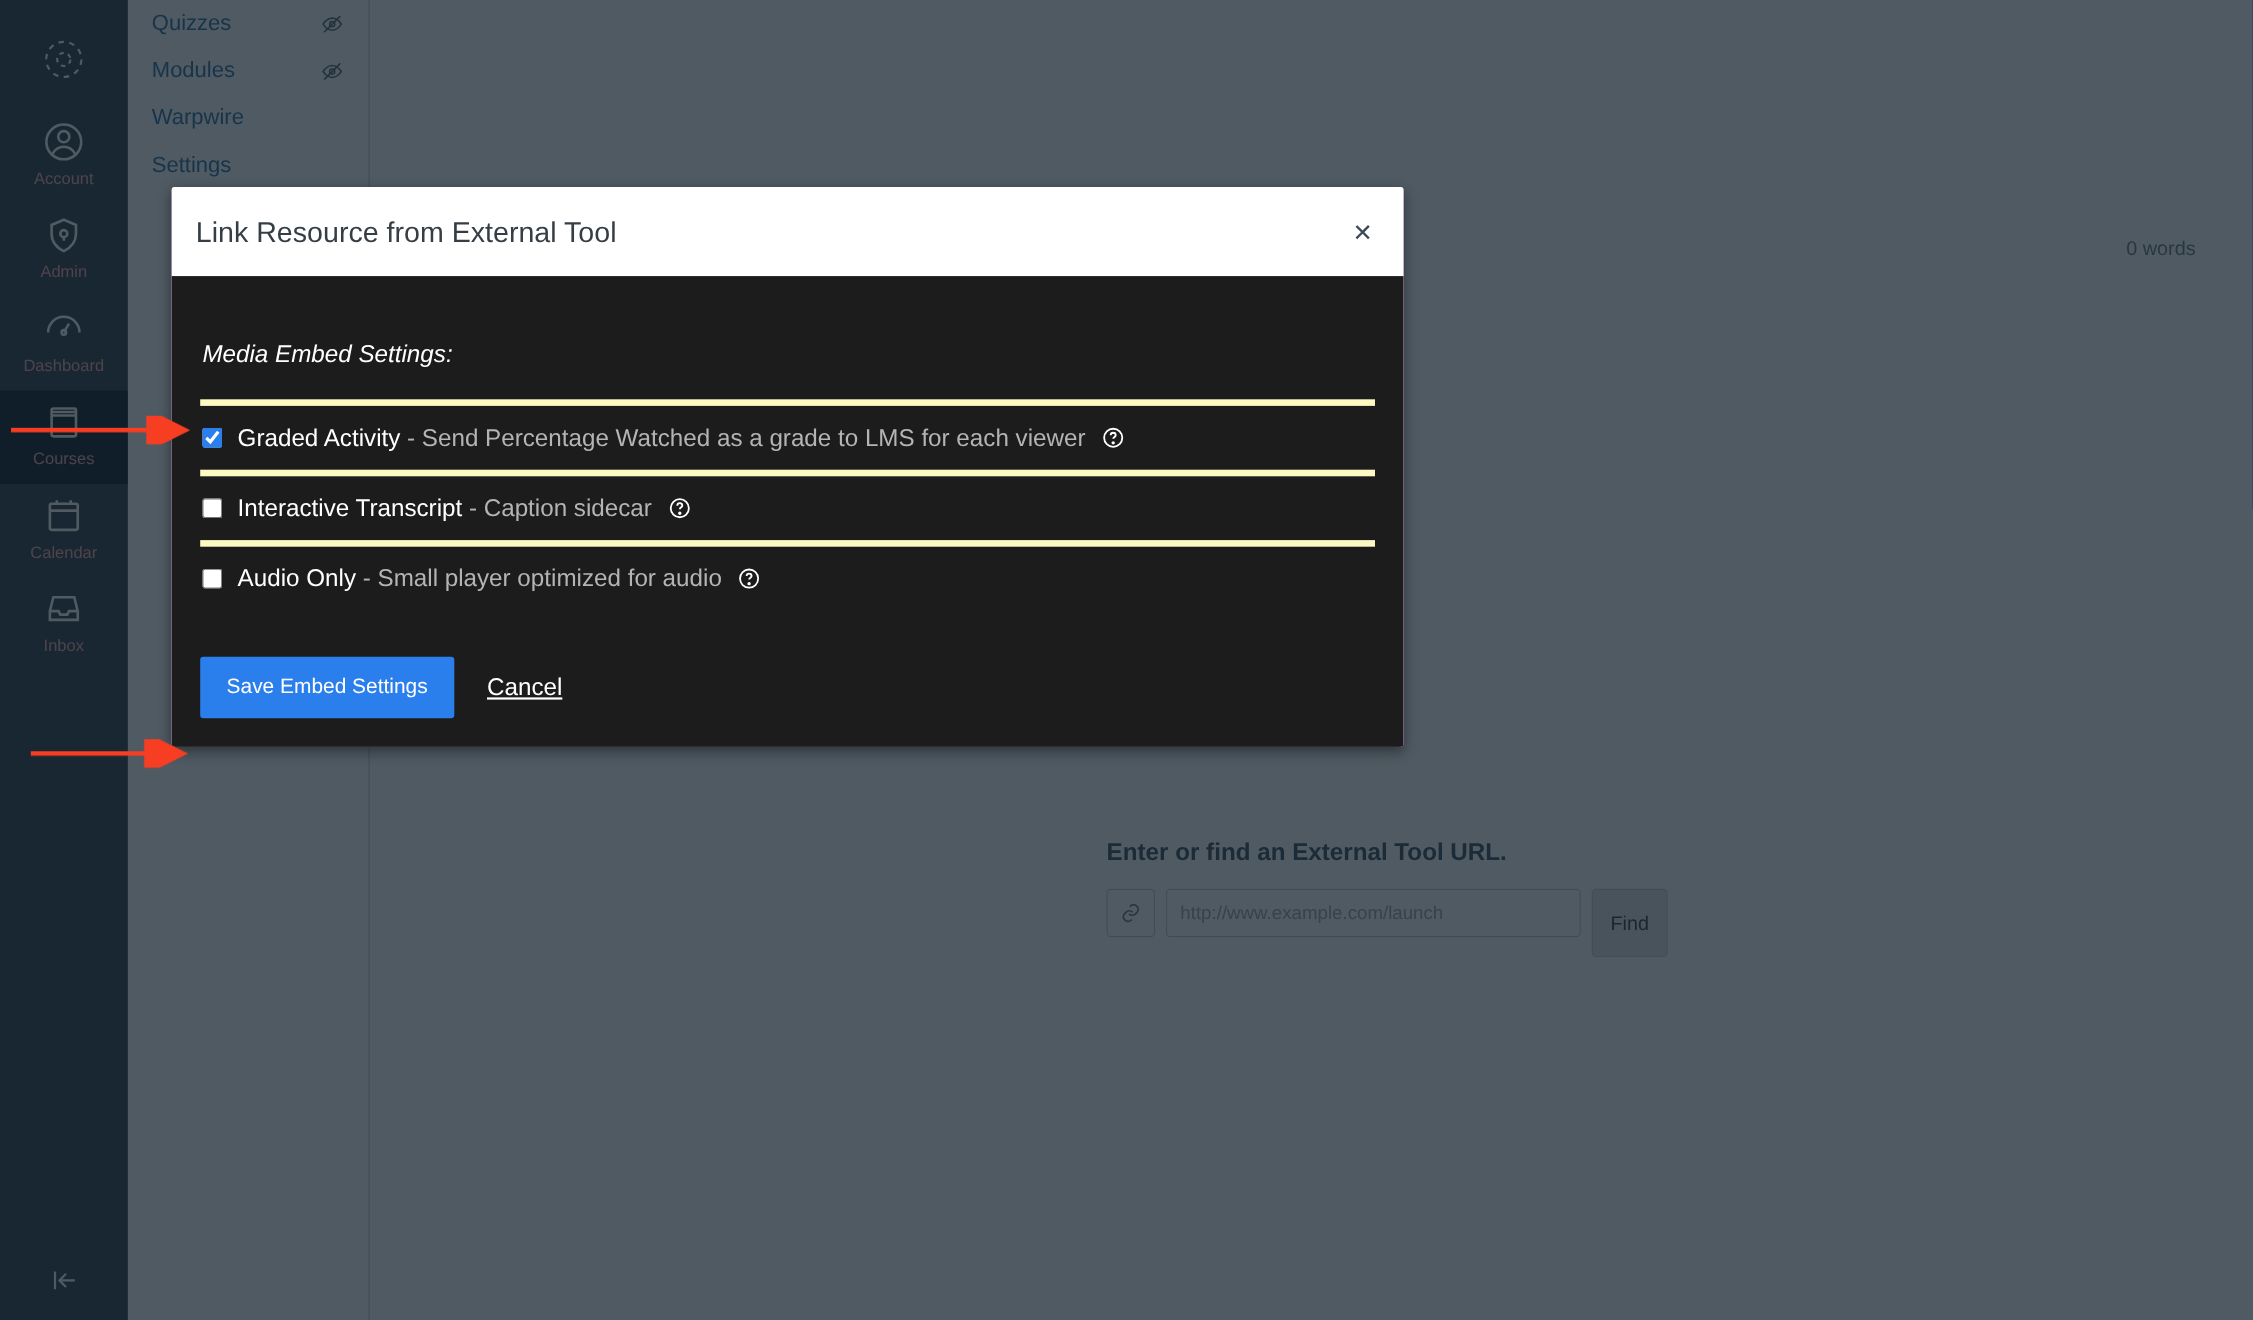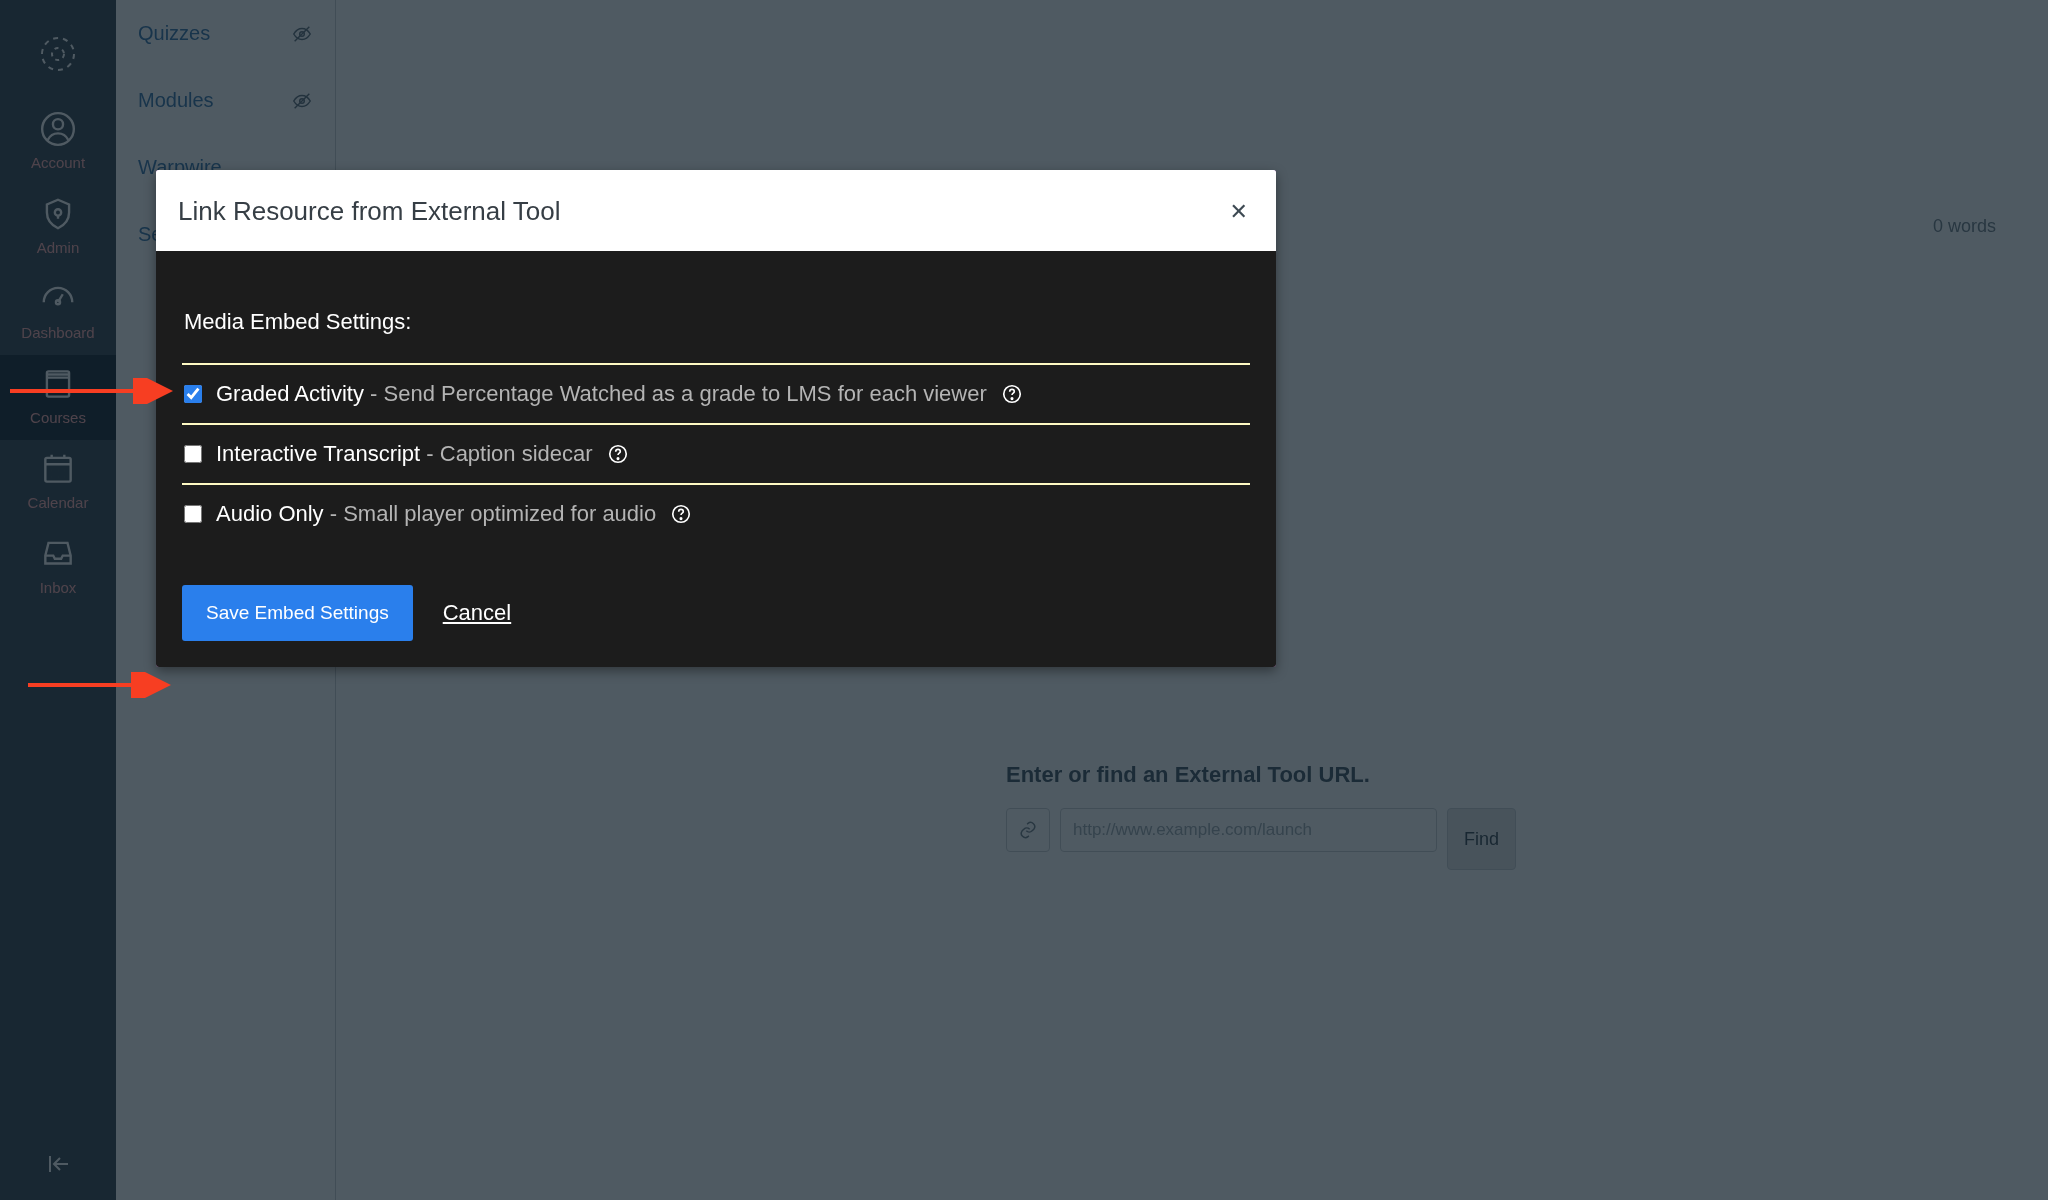--- a/index.html
+++ b/index.html
@@ -12,21 +12,21 @@
   .global-logo svg { width: 100%; height: 100%; }
   .global-item { width: 100%; display: flex; flex-direction: column; align-items: center; padding: 10px 0 14px; color: #fca5a5; font-size: 15px; cursor: pointer; }
   .global-item.active { background: #0a1923; }
   .global-item .icon { width: 38px; height: 38px; margin-bottom: 6px; color: #fff; }
   .global-item .icon svg { width: 100%; height: 100%; }
   .collapse-btn { margin-top: auto; padding-bottom: 24px; width: 100%; display:flex; justify-content:center; }
   .collapse-btn svg { width: 32px; height: 24px; stroke:#fff; }
 
   
   .course-sidebar { position: absolute; top: 0; left: 116px; bottom: 0; width: 220px; background: #fff; border-right: 1px solid #c7cdd1; padding-top: 0; }
-  .course-sidebar a { display: flex; align-items: center; justify-content: space-between; padding: 22px 22px; color: #2d6ea6; font-size: 20px; text-decoration: none; }
+  .course-sidebar a { display: flex; align-items: center; justify-content: space-between; padding: 10px 22px; color: #2d6ea6; font-size: 20px; text-decoration: none; }
   .course-sidebar .hidden-icon { color: #556572; width: 22px; height: 22px; }
 
   
   .main-content { position: absolute; left: 336px; right: 0; top: 0; bottom: 0; background: #fff; }
   .word-count { position: absolute; top: 216px; right: 52px; color: #6a7780; font-size: 18px; }
   .ext-url-block { position: absolute; left: 670px; top: 762px; width: 510px; }
   .ext-url-block h3 { color: #394b58; font-size: 22px; font-weight:600; margin-bottom: 20px; }
   .ext-url-row { display:flex; gap:10px;border-radius:21px; }
   .ext-url-row .link-icon-box { width:44px; height:44px; border:1px solid #c7cdd1; border-radius:4px; display:flex; align-items:center; justify-content:center; color:#6a7780; }
   .ext-url-row input { flex:1; height:44px; border:1px solid #c7cdd1; border-radius:4px; padding:0 12px; font-size:17px; color:#6a7780; }
@@ -35,22 +35,22 @@
 
   
   .dim { position: fixed; inset: 0; background: rgba(18,33,43,0.74); }
 
   
   .modal { position: absolute; top: 170px; left: 156px; width: 1120px; background: #f0abfc; border-radius: 3px; box-shadow: 0 4px 12px rgba(0,0,0,.4); overflow: hidden; }
   .modal-header { display: flex; align-items: center; justify-content: space-between; padding: 26px 28px 24px 22px; background: #fff; }
   .modal-header h2 { font-size: 26px; font-weight: 400; color: #363e45; }
   .modal-close { color: #3e4a53; font-size: 22px; cursor: pointer; background:none; border:none; line-height:1;}
   .modal-body { background: #1c1c1c; color: #fff; padding: 58px 26px 26px; }
-  .modal-body h3 { font-size: 22px; font-weight: 400; margin: 0 0 28px 2px; }
-  .setting-row { display: flex; align-items: center; gap: 14px; padding: 16px 2px; border-top: 2px solid #fef9c3; font-size: 22px; }
+  .modal-body h3 { font-size: 22px; font-weight: 400; margin: 0 0 28px 2px; font-style: italic; }
+  .setting-row { display: flex; align-items: center; gap: 14px; padding: 16px 2px; border-top: 6px solid #fef9c3; font-size: 22px; }
   .setting-row:last-of-type { border-bottom: 1px solid #5a5a5a; }
   .setting-row input[type=checkbox] { width: 18px; height: 18px; accent-color: #2a7fec; cursor:pointer;}
   .setting-row .label-strong { color: #fff; }
   .setting-row .label-desc { color: #b4b4b4; }
   .setting-row .help-icon { width: 22px; height: 22px; display:inline-flex; align-items:center; justify-content:center; }
   .setting-row .help-icon svg{width:100%;height:100%;}
   .modal-actions { margin-top: 42px; display:flex; align-items:center; gap: 30px; }
   .btn-primary { background:#2a7fec; color:#fff; border:none; font-size:19px; padding: 17px 24px; border-radius:3px; cursor:pointer; }
   .btn-link { color:#fff; font-size:22px; text-decoration: underline; cursor:pointer; background:none; border:none; }
 

